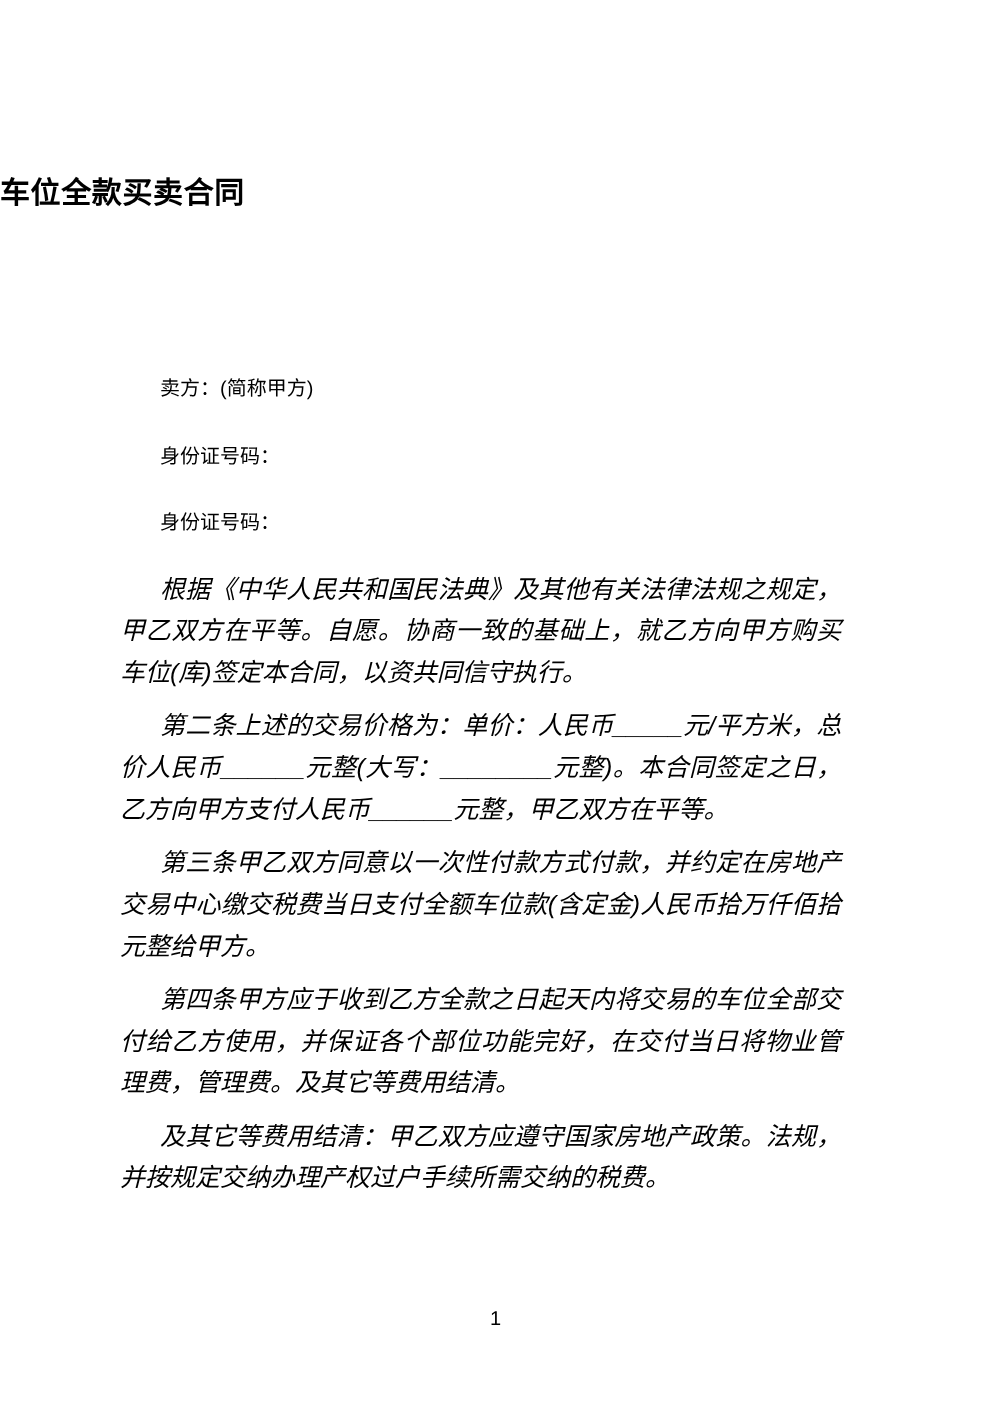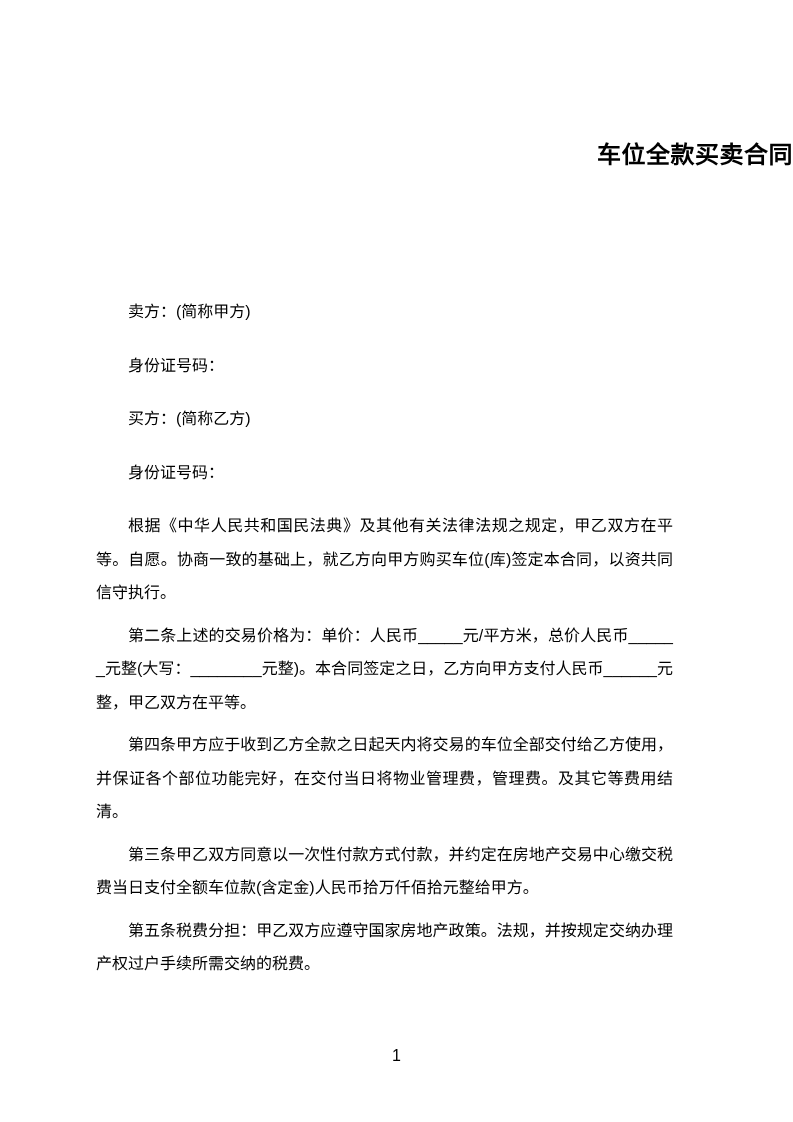--- a/index.html
+++ b/index.html
@@ -18,21 +18,21 @@
   .page {
     position: relative;
     width: 793px;
     height: 1122px;
     background: #ffffff;
     overflow: hidden;
   }
   .doc-title {
     margin: 0;
     padding-top: 140px;
-    text-align: right;
+    text-align: left;
     font-size: 24px;
     line-height: 30px;
     font-weight: 700;
     letter-spacing: 0.5px;
   }
   .content {
     padding: 0 120px 0 96px;
   }
   .party-block {
     margin-top: 125px;
@@ -43,26 +43,27 @@
     line-height: 33.5px;
     font-weight: 400;
     text-indent: 32px;
     white-space: pre-wrap;
   }
   .paragraphs {
     margin-top: 14px;
   }
   .para {
     margin: 0 0 9px 0;
-    font-size: 16px;
+    font-size: 20px;
     line-height: 33.5px;
     font-weight: 400;
     text-align: justify;
     text-indent: 32px;
     word-break: break-all;
+    font-style: italic;
   }
   .page-number {
     position: absolute;
     top: 1045px;
     left: 0;
     width: 100%;
     text-align: center;
     font-size: 16px;
     line-height: 22px;
   }
@@ -72,29 +73,28 @@
 
 <div class="page">
 
   <h1 class="doc-title">车位全款买卖合同</h1>
 
   <div class="content">
 
     <div class="party-block">
       <p class="party-line">卖方：(简称甲方)</p>
       <p class="party-line">身份证号码：</p>
-      <p class="party-line">买方：(简称乙方)</p>
       <p class="party-line">身份证号码：</p>
     </div>
 
     <div class="paragraphs">
       <p class="para">根据《中华人民共和国民法典》及其他有关法律法规之规定，甲乙双方在平等。自愿。协商一致的基础上，就乙方向甲方购买车位(库)签定本合同，以资共同信守执行。</p>
       <p class="para">第二条上述的交易价格为：单价：人民币_____元/平方米，总价人民币______元整(大写：________元整)。本合同签定之日，乙方向甲方支付人民币______元整，甲乙双方在平等。</p>
+      <p class="para">第三条甲乙双方同意以一次性付款方式付款，并约定在房地产交易中心缴交税费当日支付全额车位款(含定金)人民币拾万仟佰拾元整给甲方。</p>
       <p class="para">第四条甲方应于收到乙方全款之日起天内将交易的车位全部交付给乙方使用，并保证各个部位功能完好，在交付当日将物业管理费，管理费。及其它等费用结清。</p>
-      <p class="para">第三条甲乙双方同意以一次性付款方式付款，并约定在房地产交易中心缴交税费当日支付全额车位款(含定金)人民币拾万仟佰拾元整给甲方。</p>
-      <p class="para">第五条税费分担：甲乙双方应遵守国家房地产政策。法规，并按规定交纳办理产权过户手续所需交纳的税费。</p>
+      <p class="para">及其它等费用结清：甲乙双方应遵守国家房地产政策。法规，并按规定交纳办理产权过户手续所需交纳的税费。</p>
     </div>
 
   </div>
 
   <div class="page-number">1</div>
 
 </div>
 
 </body></html>

